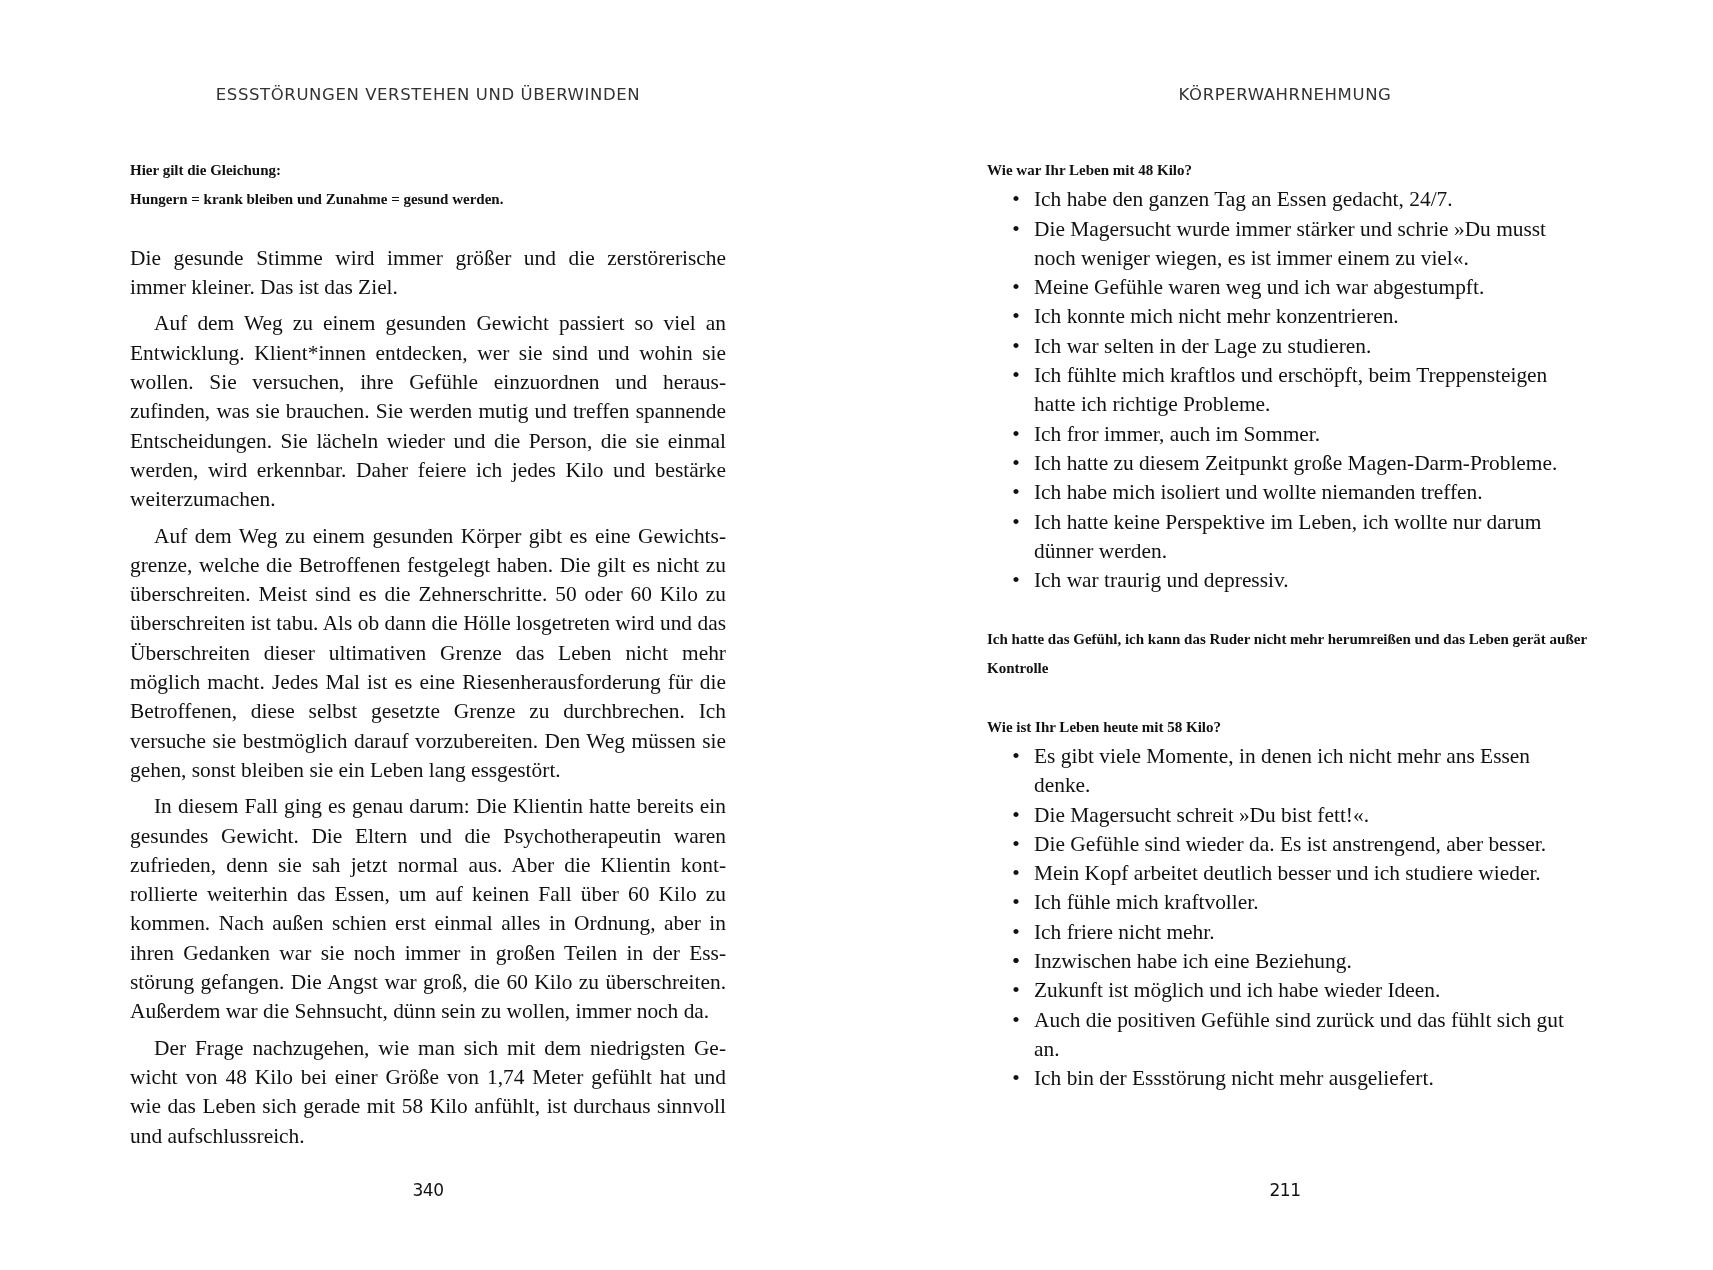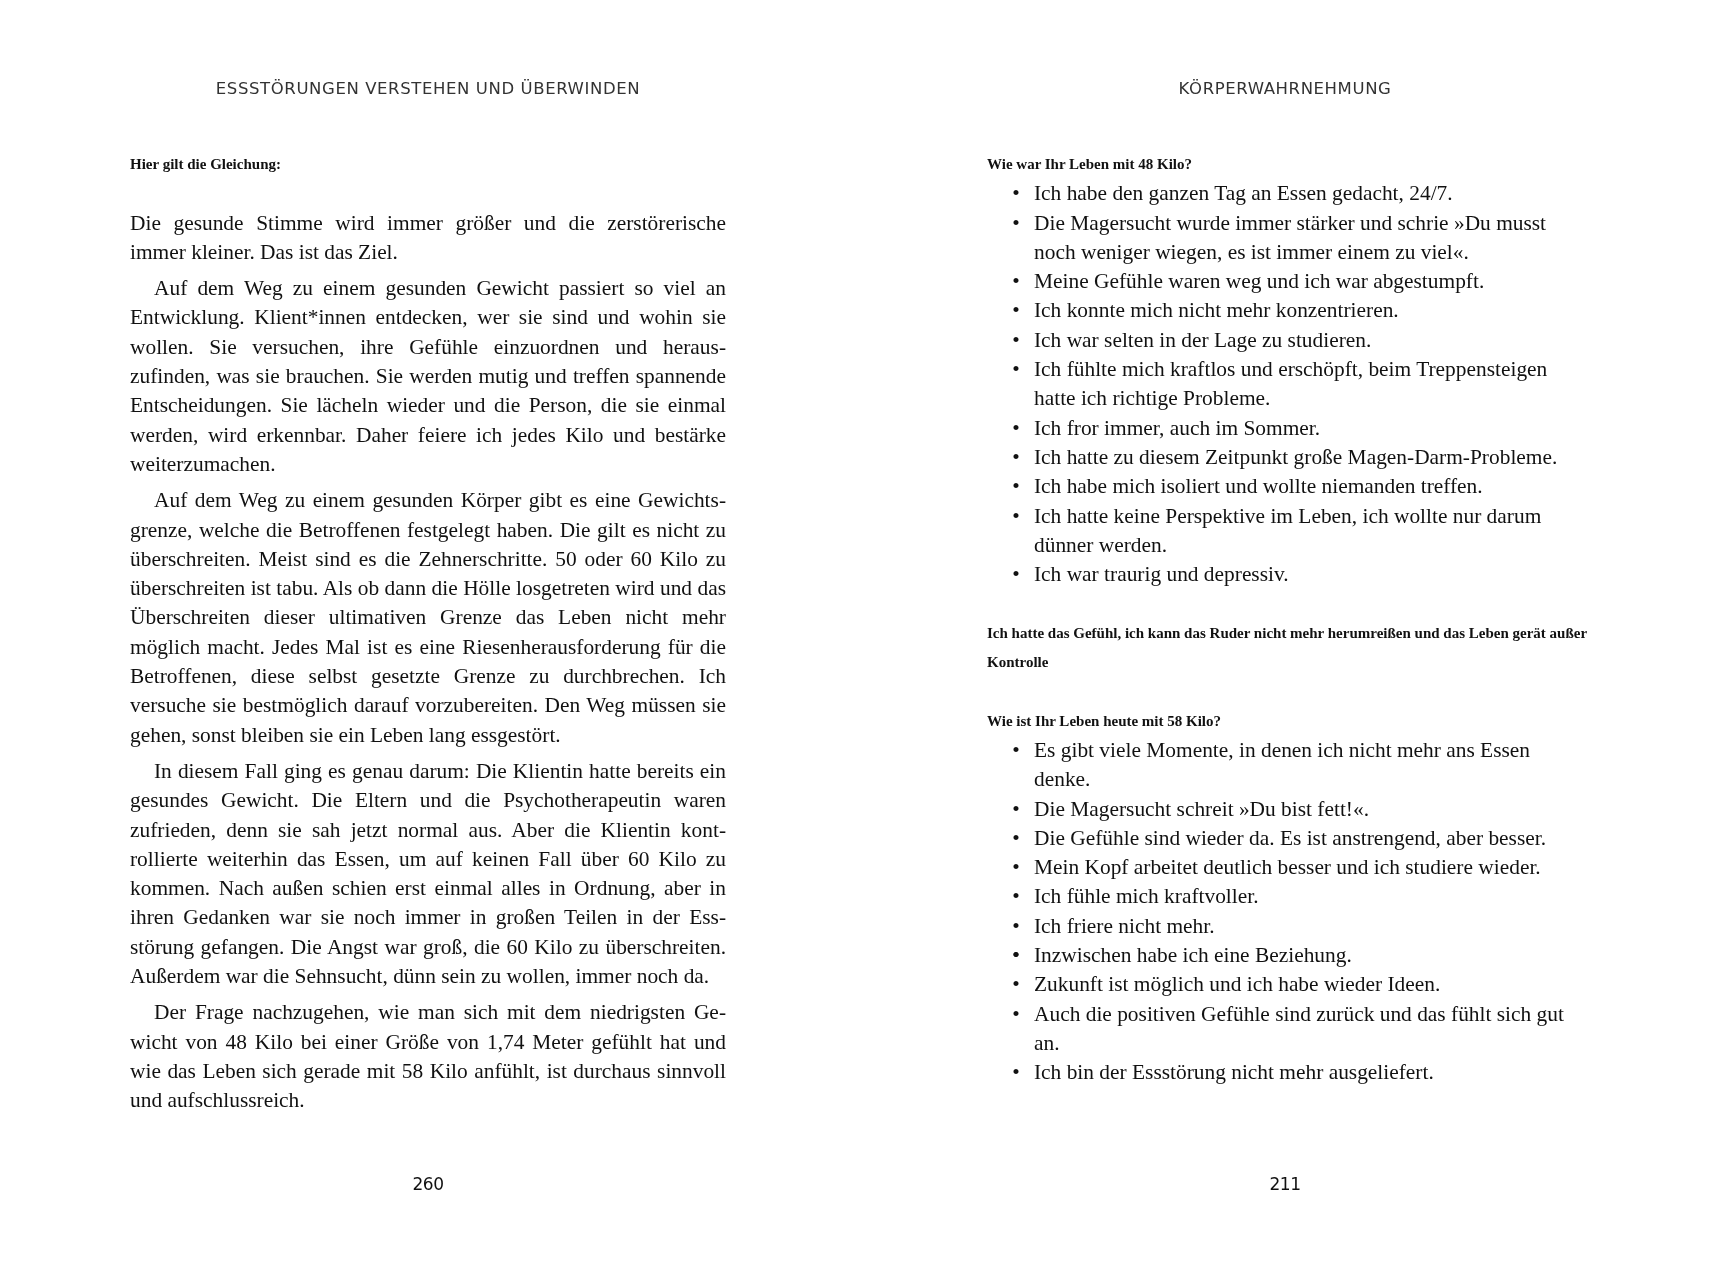--- a/index.html
+++ b/index.html
@@ -16,21 +16,21 @@
       font-family: "Liberation Serif", "DejaVu Serif", serif;
     }
     .spread {
       position: absolute;
       left: 0; top: 0;
       width: 1713px;
       height: 1270px;
     }
     .page {
       position: absolute;
-      top: 0;
+      top: 6px;
       height: 1034px;
     }
     #page-left { left: 0; width: 856px; }
     #page-right { left: 856px; width: 857px; }
 
     .running-head {
       position: absolute;
       top: 79px;
       font-family: "DejaVu Sans", "Liberation Sans", sans-serif;
       font-size: 16.5px;
@@ -100,29 +100,30 @@
 </head>
 <body>
 
 <div class="spread">
 
   <div class="page" id="page-left">
     <div class="running-head">ESSSTÖRUNGEN VERSTEHEN UND ÜBERWINDEN</div>
 
     <div class="text-block">
       <p class="bold-line">Hier gilt die Gleichung:</p>
+      <p class="bold-line">Hungern = krank bleiben und Zunahme = gesund werden.</p>
       <div class="spacer"></div>
       <p class="para first">Die gesunde Stimme wird immer größer und die zerstörerische immer kleiner. Das ist das Ziel.</p>
       <p class="para indent">Auf dem Weg zu einem gesunden Gewicht passiert so viel an Entwicklung. Klient*innen entdecken, wer sie sind und wohin sie wollen. Sie versuchen, ihre Gefühle einzuordnen und heraus­zufinden, was sie brauchen. Sie werden mutig und treffen span­nende Entscheidungen. Sie lächeln wieder und die Person, die sie einmal werden, wird erkennbar. Daher feiere ich jedes Kilo und bestärke weiterzumachen.</p>
       <p class="para indent">Auf dem Weg zu einem gesunden Körper gibt es eine Gewichts­grenze, welche die Betroffenen festgelegt haben. Die gilt es nicht zu überschreiten. Meist sind es die Zehnerschritte. 50 oder 60 Kilo zu überschreiten ist tabu. Als ob dann die Hölle losgetreten wird und das Überschreiten dieser ultimativen Grenze das Leben nicht mehr möglich macht. Jedes Mal ist es eine Riesenherausforderung für die Betroffenen, diese selbst gesetzte Grenze zu durchbrechen. Ich versuche sie bestmöglich darauf vorzubereiten. Den Weg müs­sen sie gehen, sonst bleiben sie ein Leben lang essgestört.</p>
       <p class="para indent">In diesem Fall ging es genau darum: Die Klientin hatte bereits ein gesundes Gewicht. Die Eltern und die Psychotherapeutin waren zufrieden, denn sie sah jetzt normal aus. Aber die Klientin kont­rollierte weiterhin das Essen, um auf keinen Fall über 60 Kilo zu kommen. Nach außen schien erst einmal alles in Ordnung, aber in ihren Gedanken war sie noch immer in großen Teilen in der Ess­störung gefangen. Die Angst war groß, die 60 Kilo zu überschreiten. Außerdem war die Sehnsucht, dünn sein zu wollen, immer noch da.</p>
       <p class="para indent">Der Frage nachzugehen, wie man sich mit dem niedrigsten Ge­wicht von 48 Kilo bei einer Größe von 1,74 Meter gefühlt hat und wie das Leben sich gerade mit 58 Kilo anfühlt, ist durchaus sinnvoll und aufschlussreich.</p>
     </div>
 
-    <div class="page-number">260</div>
+    <div class="page-number">340</div>
   </div>
 
   <div class="page" id="page-right">
     <div class="running-head">KÖRPERWAHRNEHMUNG</div>
 
     <div class="text-block">
       <p class="bold-line">Wie war Ihr Leben mit 48 Kilo?</p>
       <ul class="bullet-list" id="list-before">
           <li class="bullet-item"><span class="bullet">•</span><span>Ich habe den ganzen Tag an Essen gedacht, 24/7.</span></li>
           <li class="bullet-item"><span class="bullet">•</span><span>Die Magersucht wurde immer stärker und schrie »Du musst noch weniger wiegen, es ist immer einem zu viel«.</span></li>

